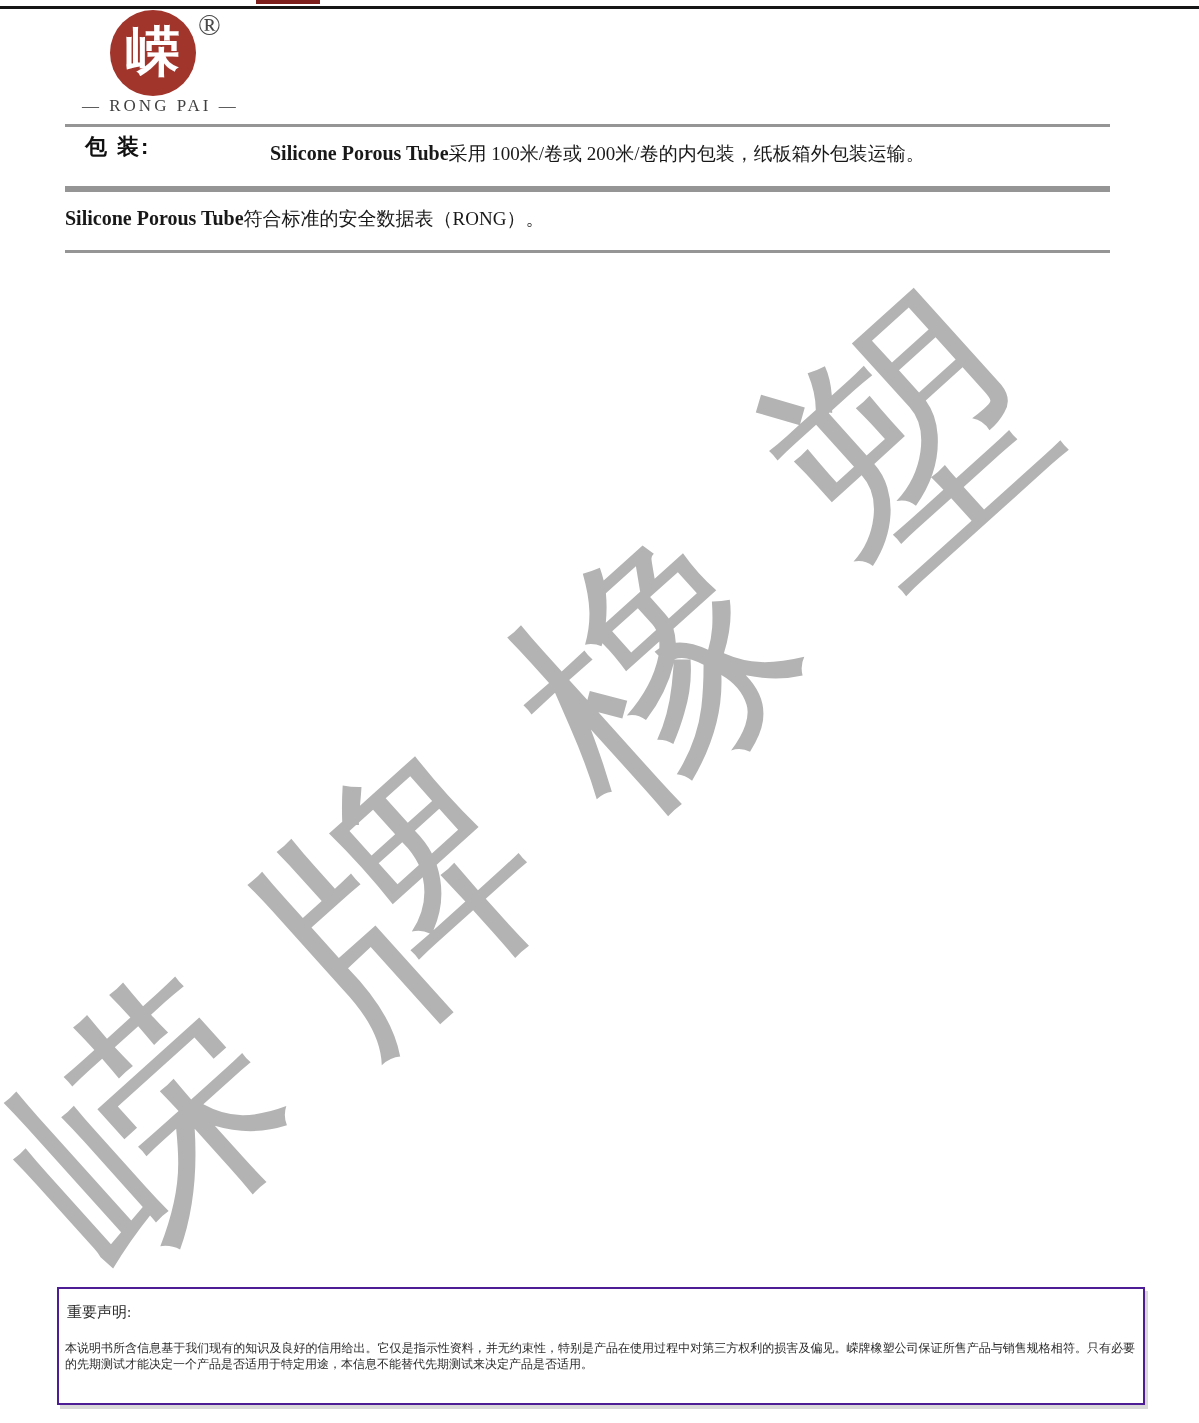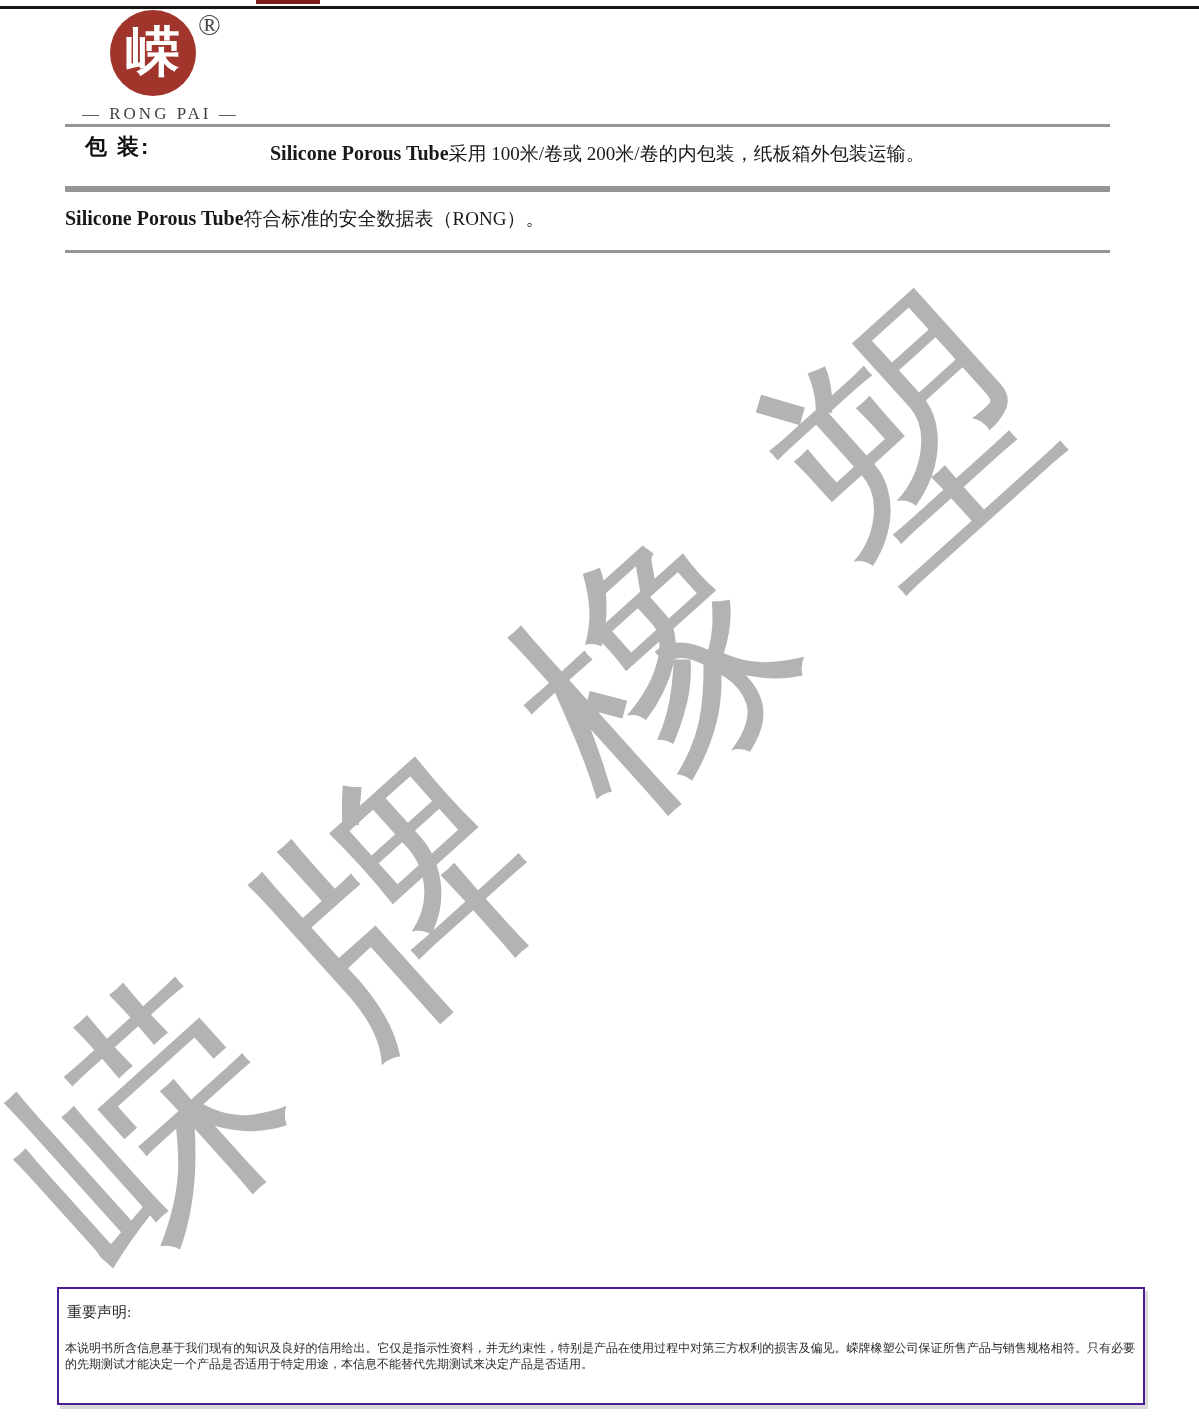--- a/index.html
+++ b/index.html
@@ -34,21 +34,21 @@
     color: #ffffff; font-size: 54px; font-weight: bold;
     font-family: "Liberation Sans", "DejaVu Sans", sans-serif;
     line-height: 1; transform: translateY(-2px);
   }
   .logo-reg {
     position: absolute; left: 116px; top: -2px;
     font-size: 30px; color: #4a4a4a;
     font-family: "Liberation Serif", serif;
   }
   .logo-brand {
-    margin-top: 8px;
+    margin-top: 0;
     font-size: 17px; letter-spacing: 3px;
     color: #3f3f3f; white-space: nowrap;
   }
 
   
   .doc-table {
     position: absolute; left: 65px; top: 124px;
     width: 1045px; z-index: 1;
     border-top: 3px solid #959595;
   }

